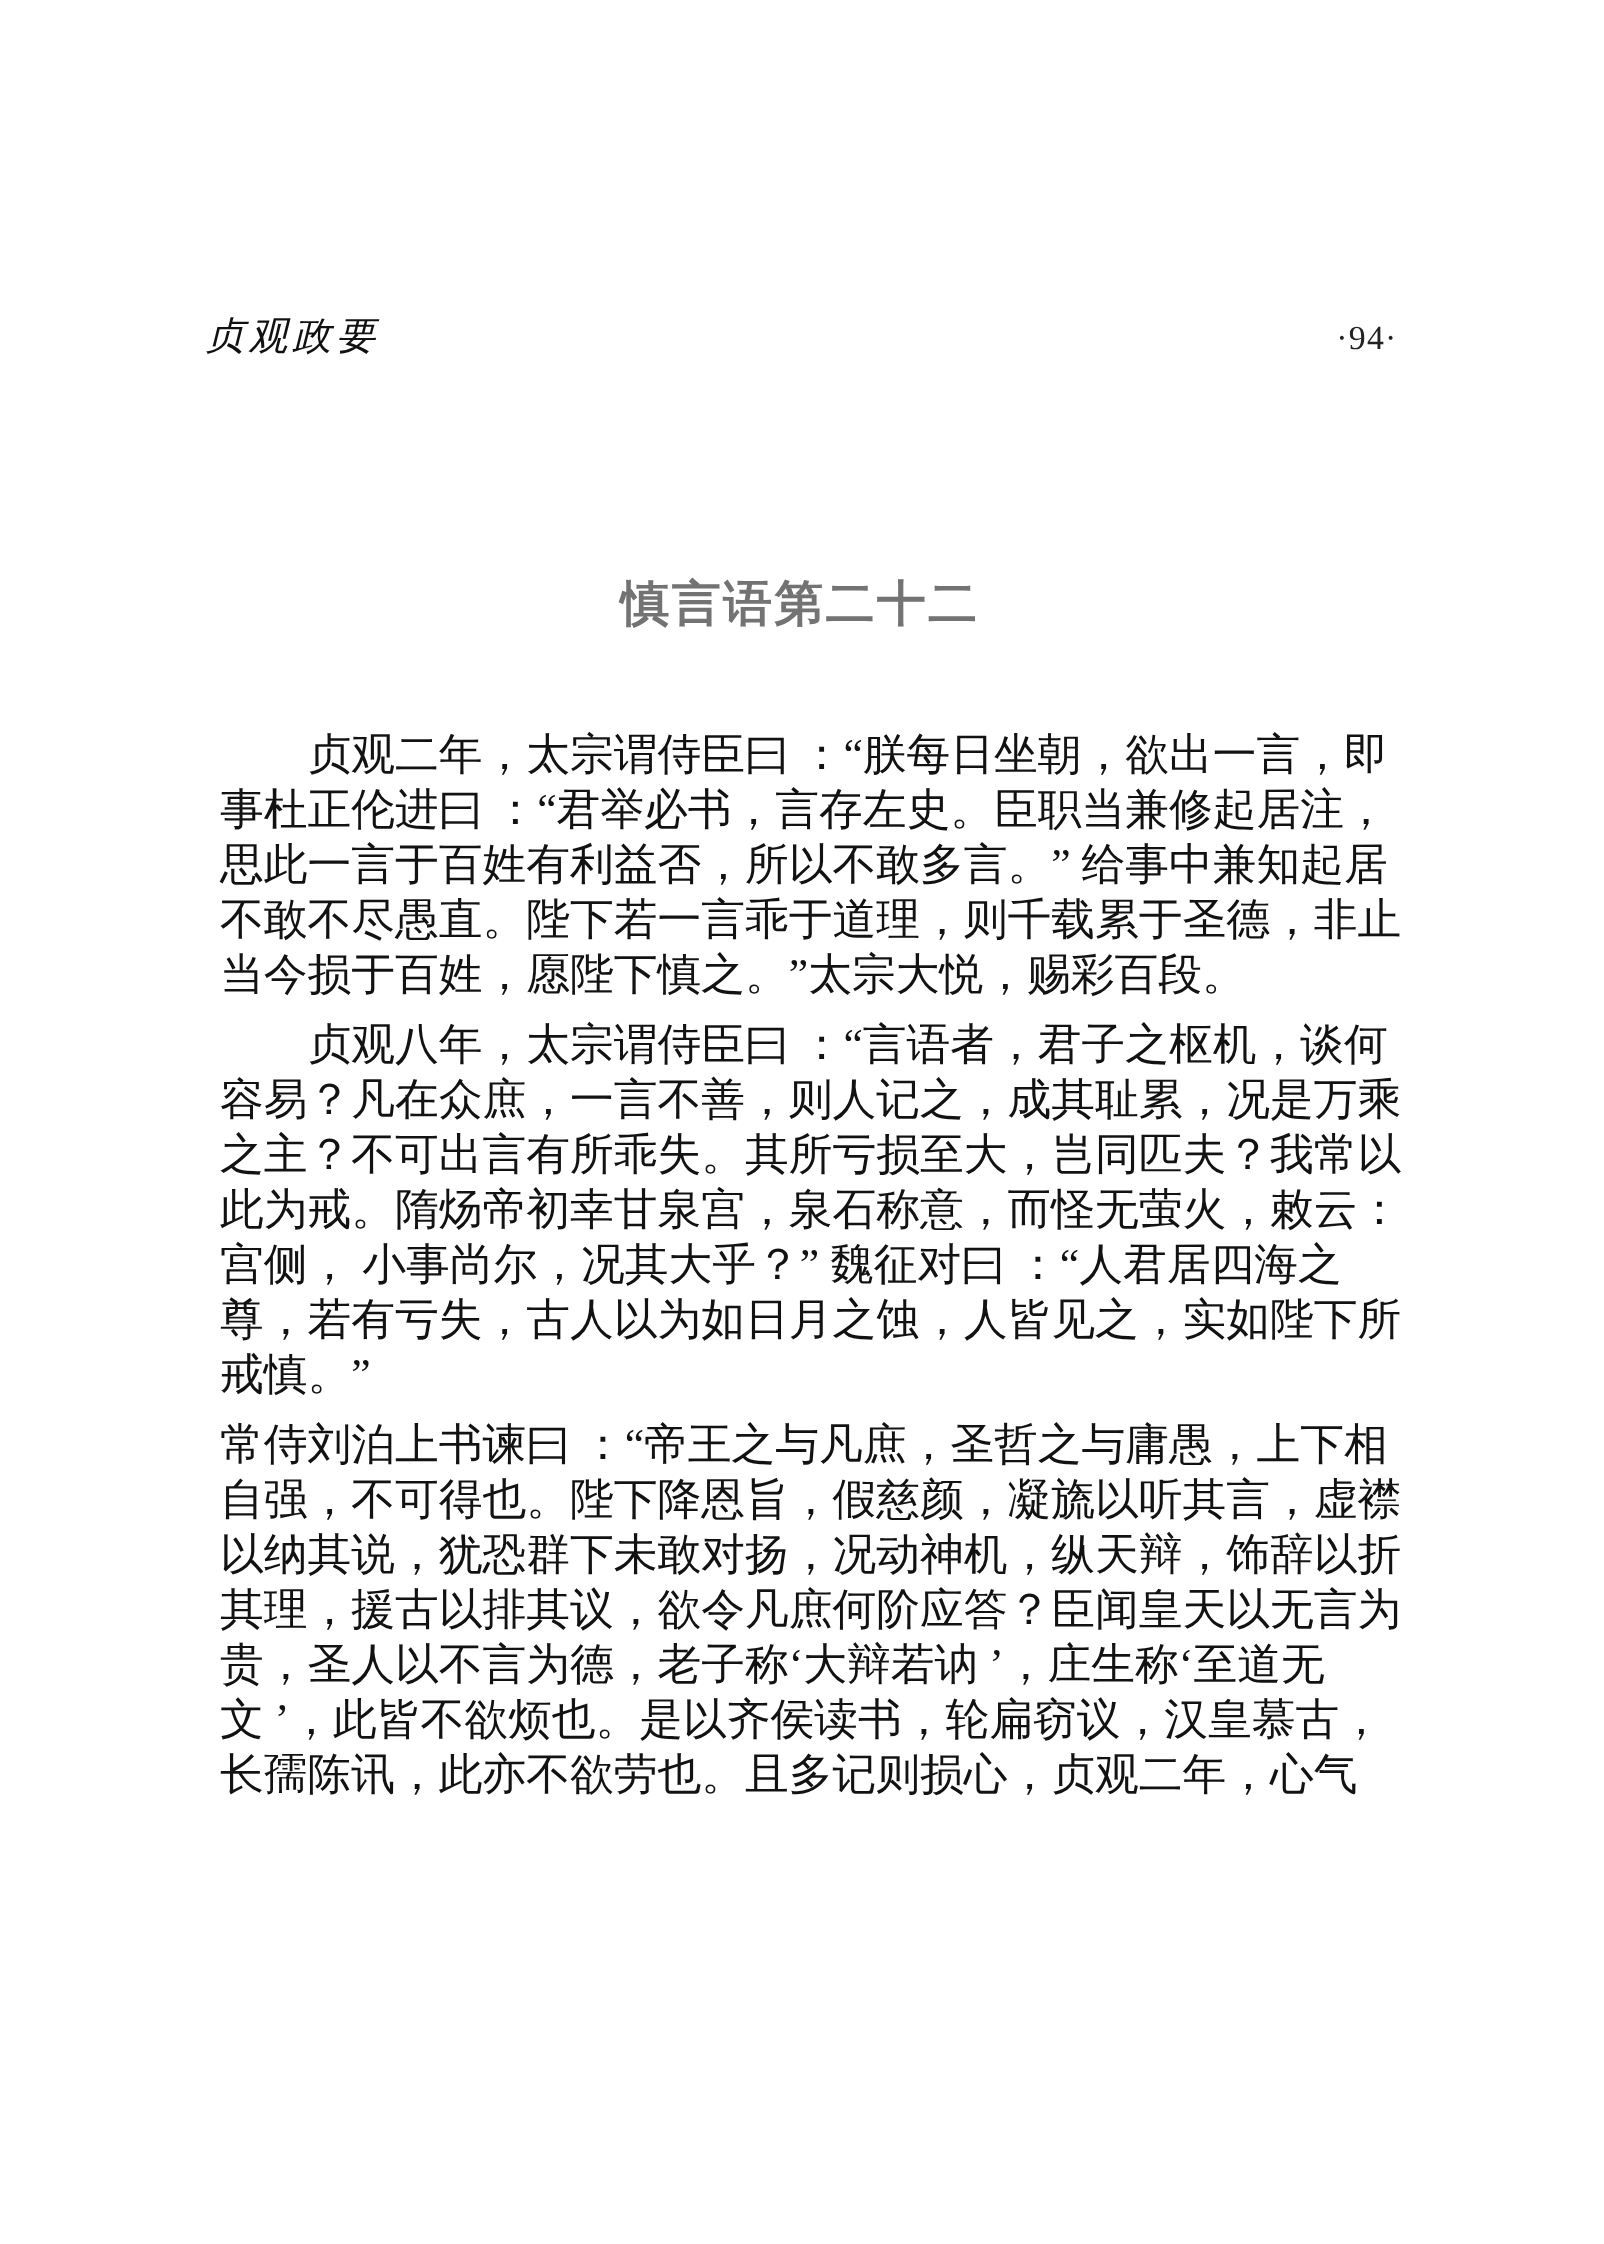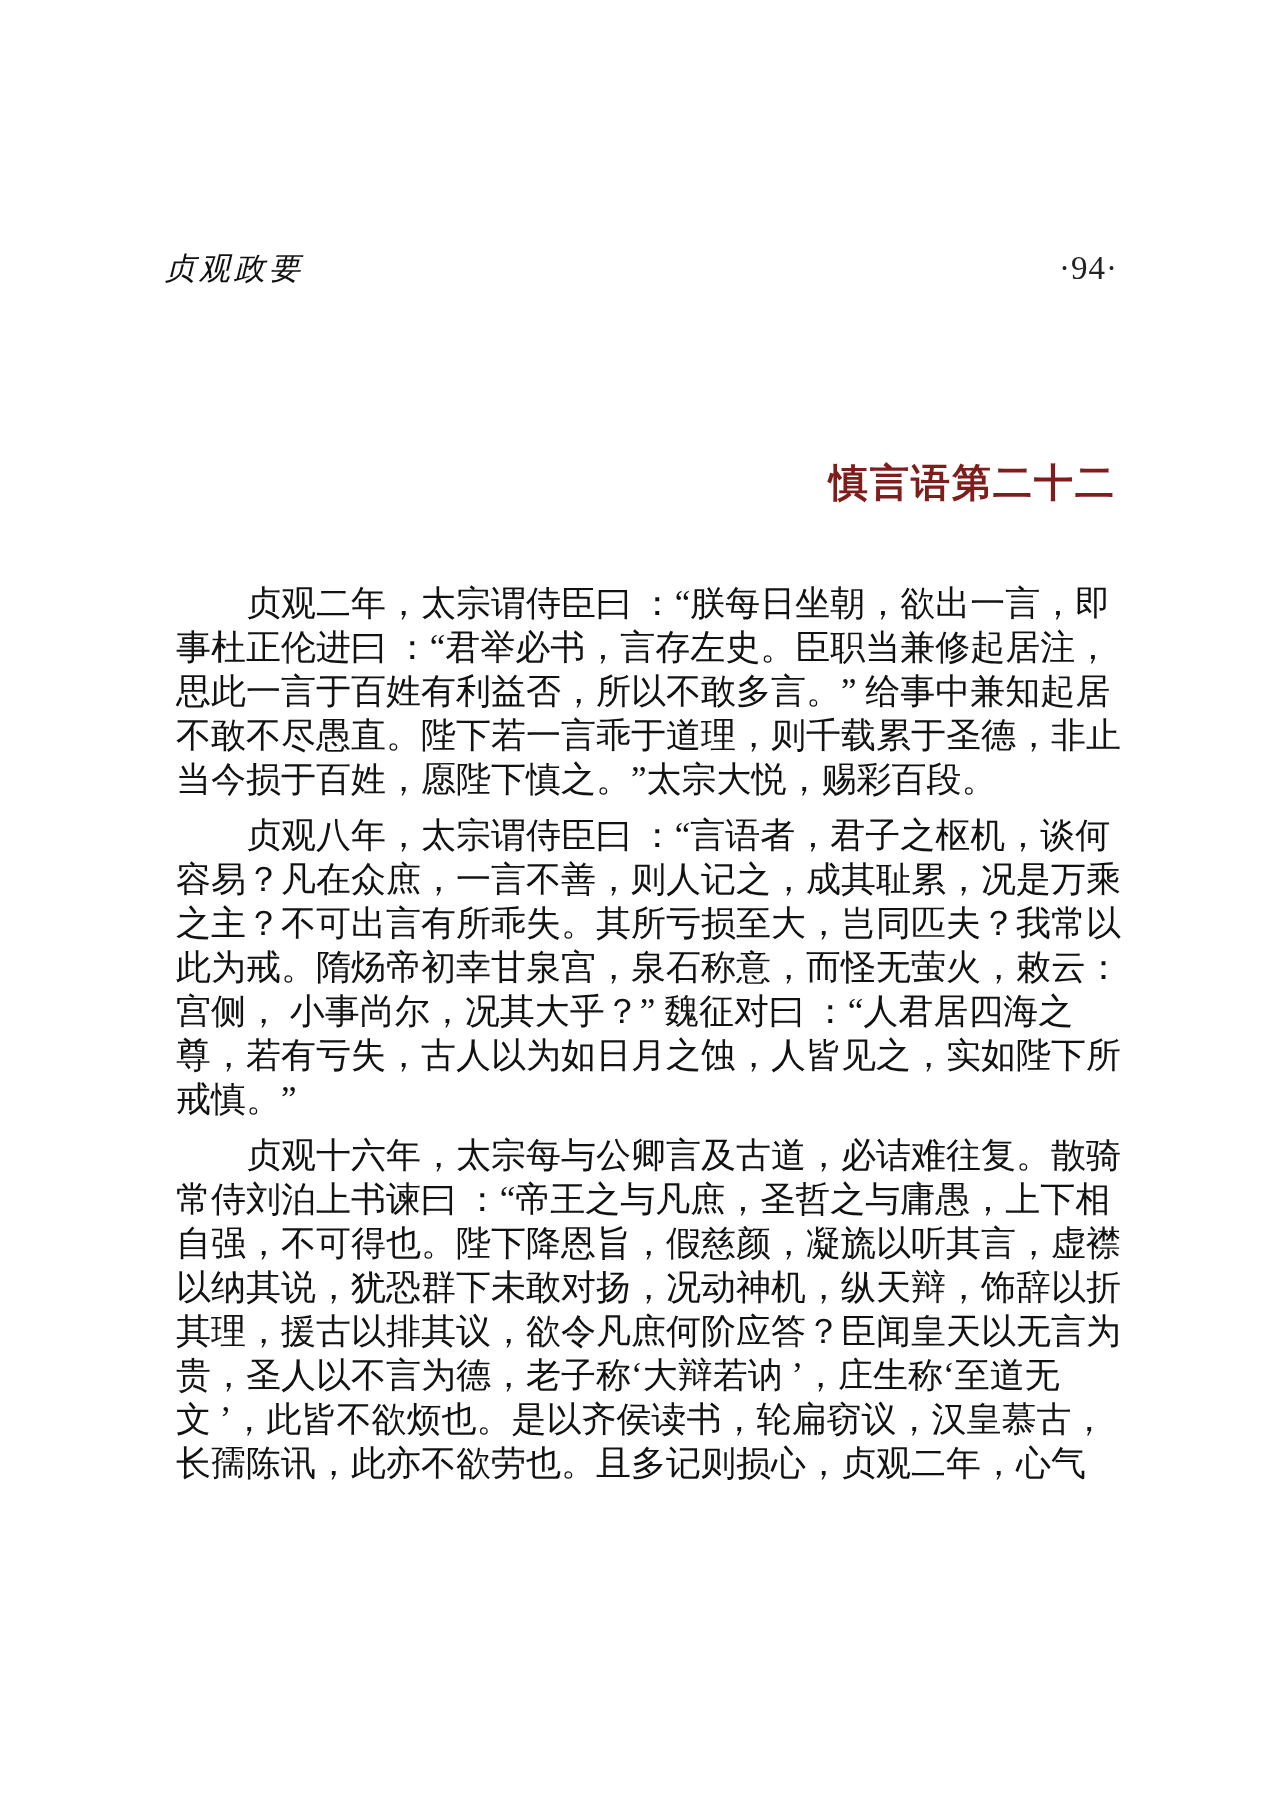--- a/index.html
+++ b/index.html
@@ -26,21 +26,21 @@
     align-items: baseline;
     gap: 32px;
   }
   .book-title {
     font-size: 31px;
     font-style: italic;            
     letter-spacing: 4px;
     color: #111111;
   }
   .page-number {
-    font-size: 33px;
+    font-size: 27px;
     letter-spacing: 1px;
     color: #222222;
   }
   .chapter-title {
     position: absolute;
     top: 456px;
     left: 164px;
     width: 952px;
     margin: 0;
     text-align: center;
@@ -70,21 +70,21 @@
 </head>
 <body>
 
 <div class="page">
 
   <div class="page-header">
     <span class="book-title">贞观政要</span>
     <span class="page-number">·94·</span>
   </div>
 
-  <h1 class="chapter-title" style="color: #7f1d1d; text-align: right;">慎言语第二十二</h1>
+  <h1 class="chapter-title" style="color: #737373;">慎言语第二十二</h1>
 
   <div class="body-text">
 
     <div class="para">
       <span class="line indent">贞观二年，太宗谓侍臣曰 ：“朕每日坐朝，欲出一言，即</span>
       <span class="line">事杜正伦进曰 ：“君举必书，言存左史。臣职当兼修起居注，</span>
       <span class="line">思此一言于百姓有利益否，所以不敢多言。” 给事中兼知起居</span>
       <span class="line">不敢不尽愚直。陛下若一言乖于道理，则千载累于圣德，非止</span>
       <span class="line">当今损于百姓，愿陛下慎之。”太宗大悦，赐彩百段。</span>
     </div>
@@ -93,21 +93,20 @@
       <span class="line indent">贞观八年，太宗谓侍臣曰 ：“言语者，君子之枢机，谈何</span>
       <span class="line">容易？凡在众庶，一言不善，则人记之，成其耻累，况是万乘</span>
       <span class="line">之主？不可出言有所乖失。其所亏损至大，岂同匹夫？我常以</span>
       <span class="line">此为戒。隋炀帝初幸甘泉宫，泉石称意，而怪无萤火，敕云：</span>
       <span class="line">宫侧， 小事尚尔，况其大乎？” 魏征对曰 ：“人君居四海之</span>
       <span class="line">尊，若有亏失，古人以为如日月之蚀，人皆见之，实如陛下所</span>
       <span class="line">戒慎。”</span>
     </div>
 
     <div class="para">
-      <span class="line indent">贞观十六年，太宗每与公卿言及古道，必诘难往复。散骑</span>
       <span class="line">常侍刘泊上书谏曰 ：“帝王之与凡庶，圣哲之与庸愚，上下相</span>
       <span class="line">自强，不可得也。陛下降恩旨，假慈颜，凝旒以听其言，虚襟</span>
       <span class="line">以纳其说，犹恐群下未敢对扬，况动神机，纵天辩，饰辞以折</span>
       <span class="line">其理，援古以排其议，欲令凡庶何阶应答？臣闻皇天以无言为</span>
       <span class="line">贵，圣人以不言为德，老子称‘大辩若讷 ’，庄生称‘至道无</span>
       <span class="line">文 ’，此皆不欲烦也。是以齐侯读书，轮扁窃议，汉皇慕古，</span>
       <span class="line">长孺陈讯，此亦不欲劳也。且多记则损心，贞观二年，心气</span>
     </div>
 
   </div>

